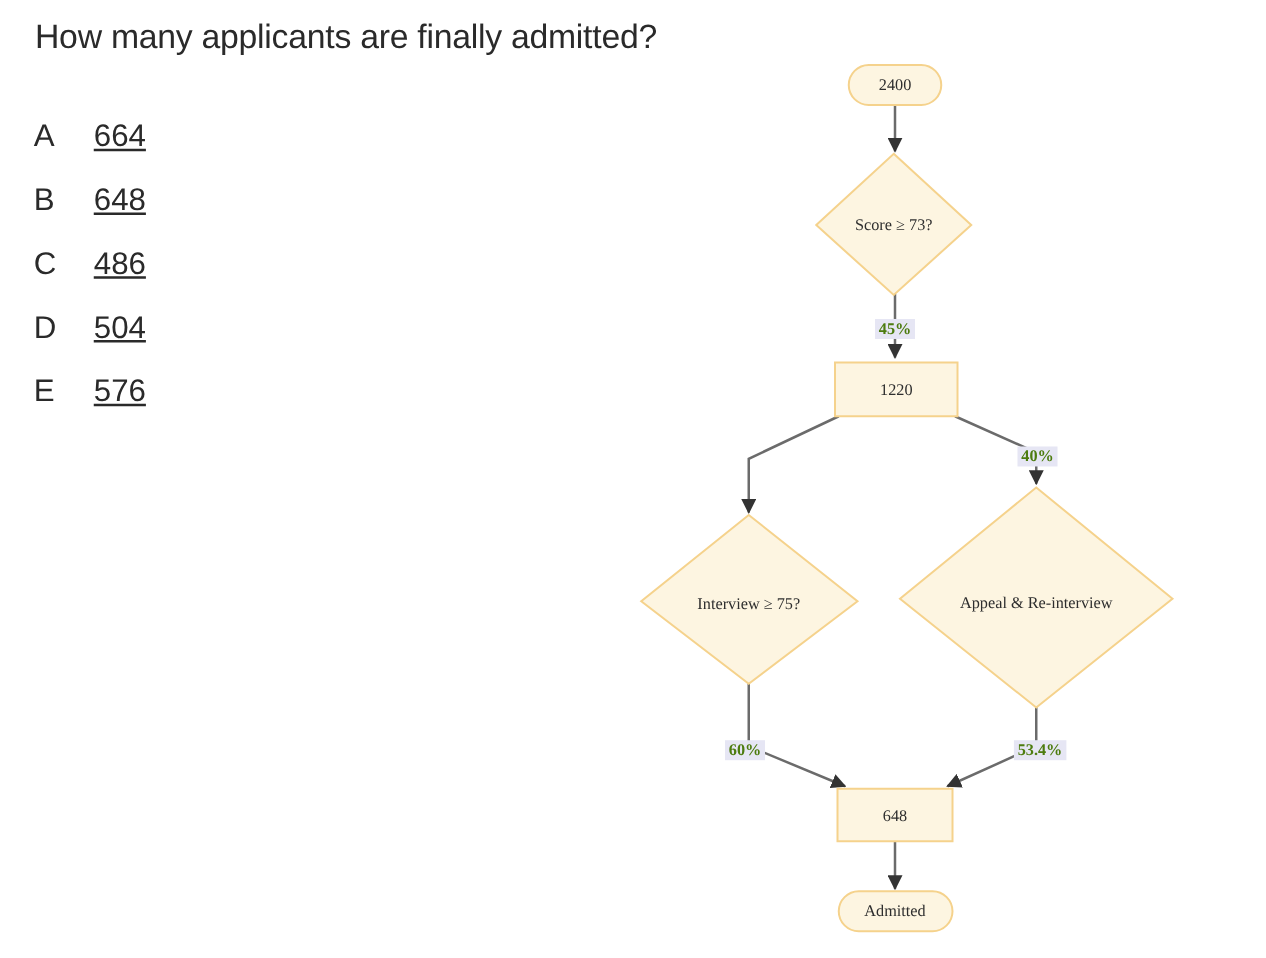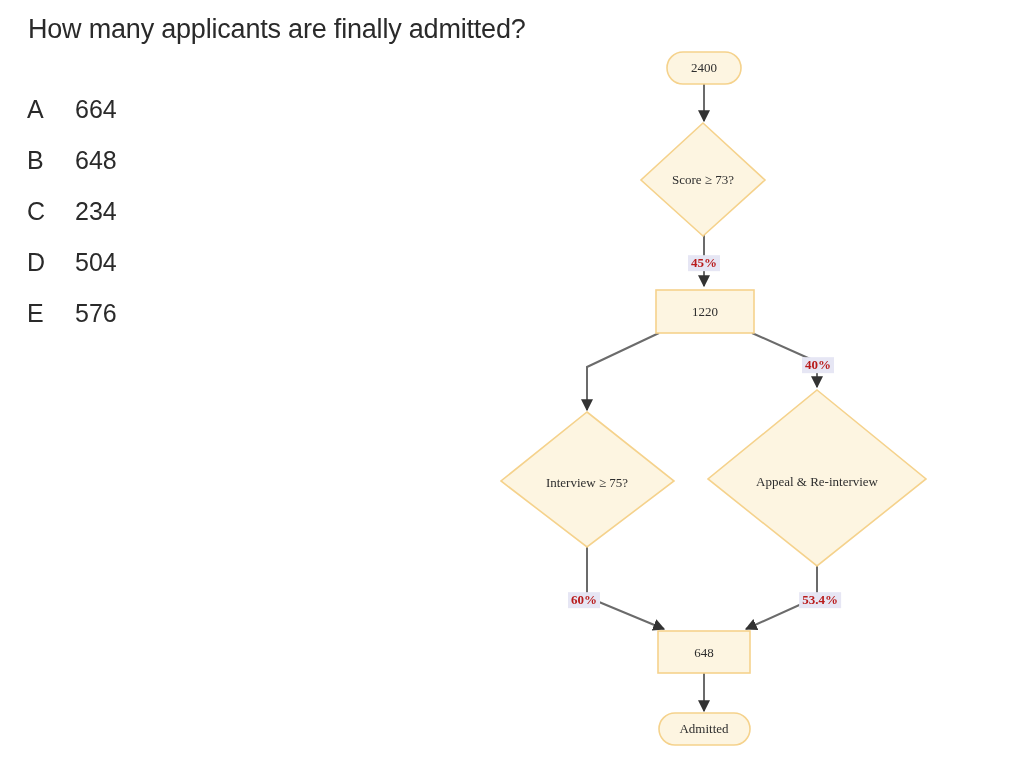--- a/index.html
+++ b/index.html
@@ -46,26 +46,27 @@
     height: 51px;
   }
   .option-letter {
     width: 48px;
     font-size: 25px;
     color: #2a2a2a;
   }
   .option-text {
     font-size: 25px;
     color: #2a2a2a;
+    text-decoration: underline;
   }
 
   
   #flowchart {
     position: absolute;
-    left: 4px;
+    left: 16px;
     top: 0;
     width: 968px;
     height: 766px;
     border-radius: 25px;
   }
   #flow-svg {
     position: absolute;
     left: 0;
     top: 0;
   }
@@ -77,21 +78,21 @@
     white-space: nowrap;
     transform: translate(-50%, -50%);
     text-align: center;
     pointer-events: none;
   }
   .edge-label {
     position: absolute;
     font-family: "Liberation Serif", serif;
     font-size: 13px;
     font-weight: 700;
-    color: #b91c1c;
+    color: #4d7c0f;
     white-space: nowrap;
     background: #e6e6f4;
     padding: 1px 3px;
     transform: translate(-50%, -50%);
     line-height: 1.05;
   }
 </style>
 </head>
 <body>
 
@@ -102,21 +103,21 @@
     <div class="option-row">
       <span class="option-letter">A</span>
       <span class="option-text">664</span>
     </div>
     <div class="option-row">
       <span class="option-letter">B</span>
       <span class="option-text">648</span>
     </div>
     <div class="option-row">
       <span class="option-letter">C</span>
-      <span class="option-text">234</span>
+      <span class="option-text">486</span>
     </div>
     <div class="option-row">
       <span class="option-letter">D</span>
       <span class="option-text">504</span>
     </div>
     <div class="option-row">
       <span class="option-letter">E</span>
       <span class="option-text">576</span>
     </div>
   </div>

